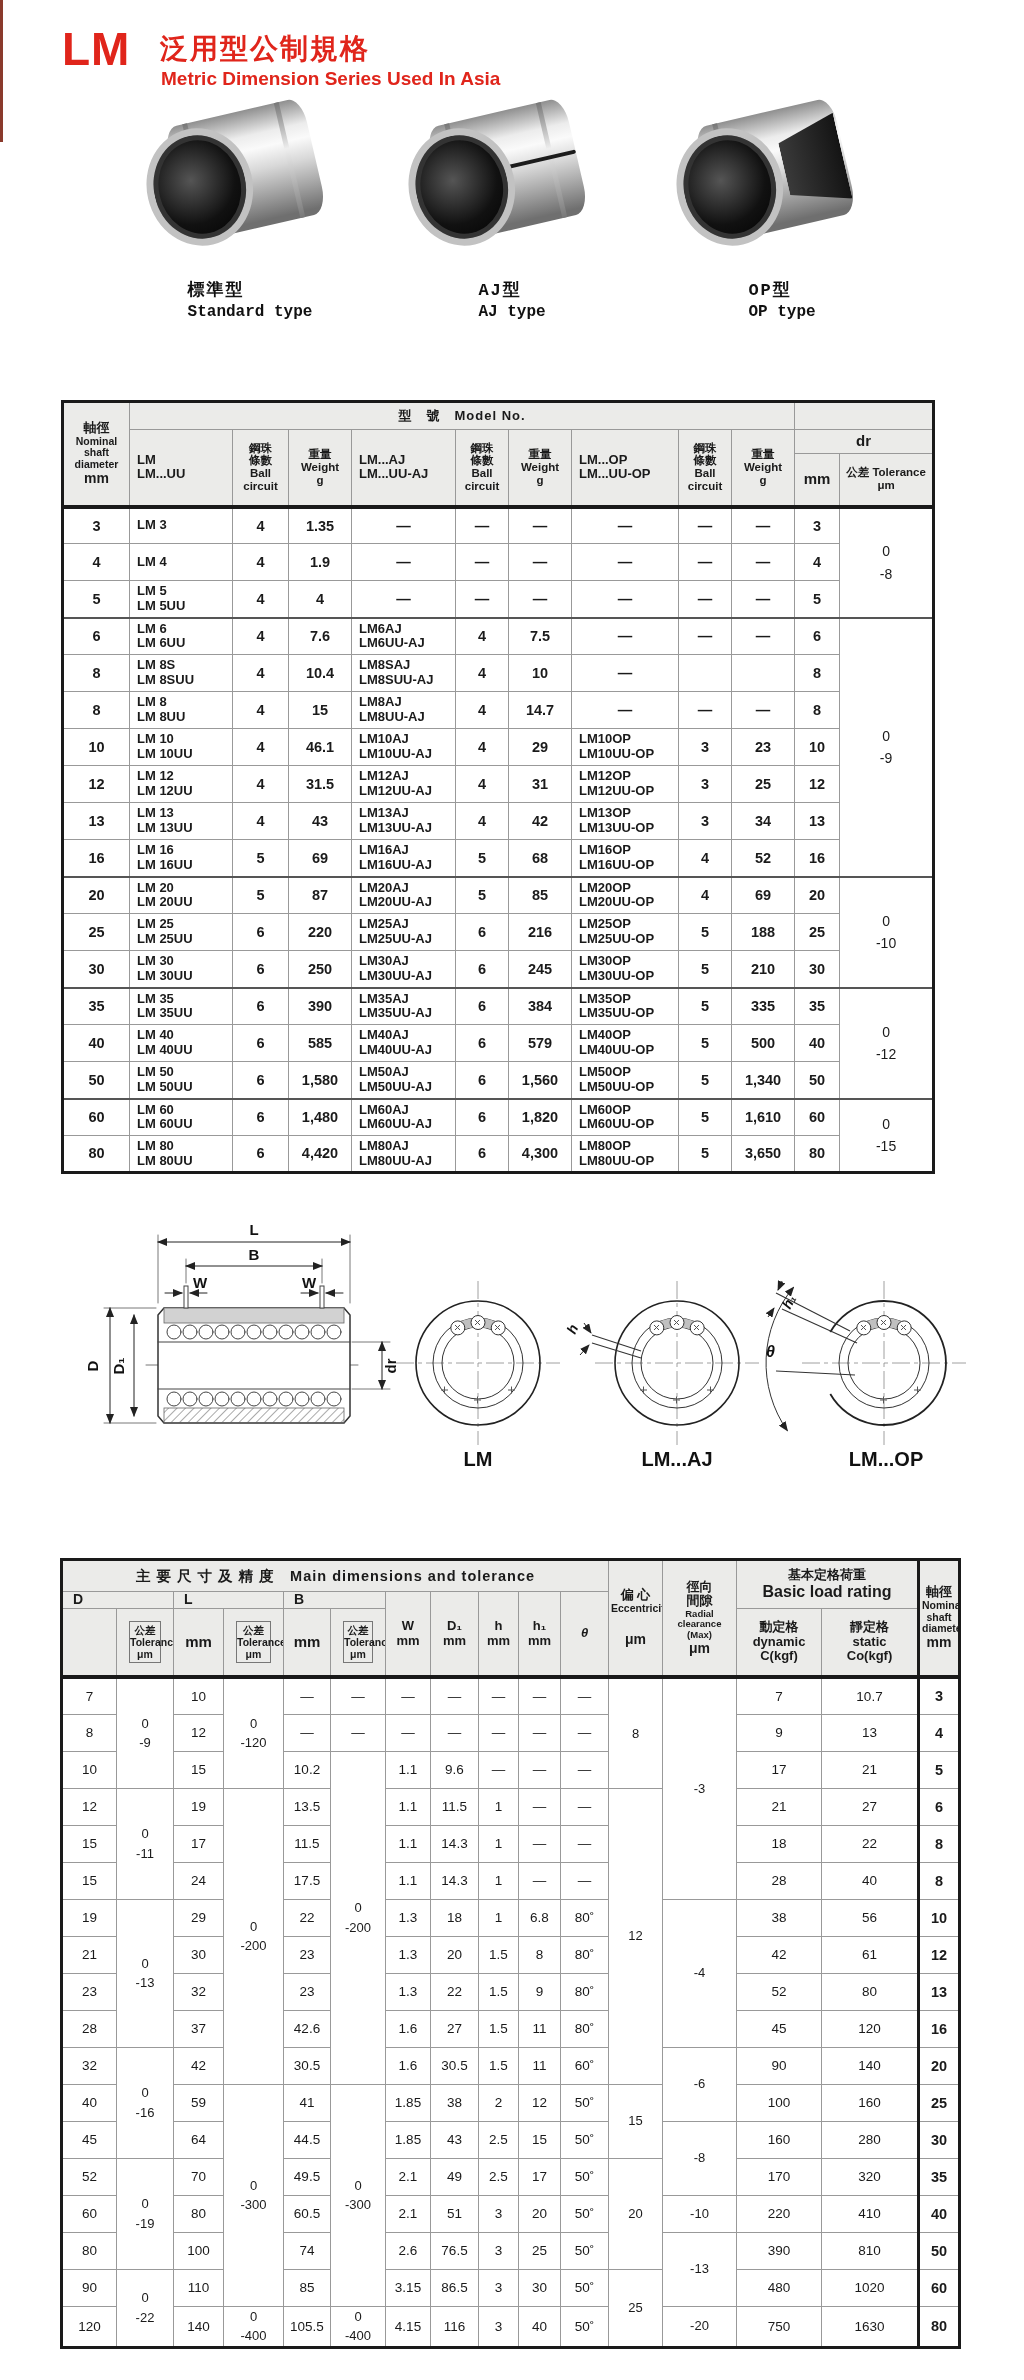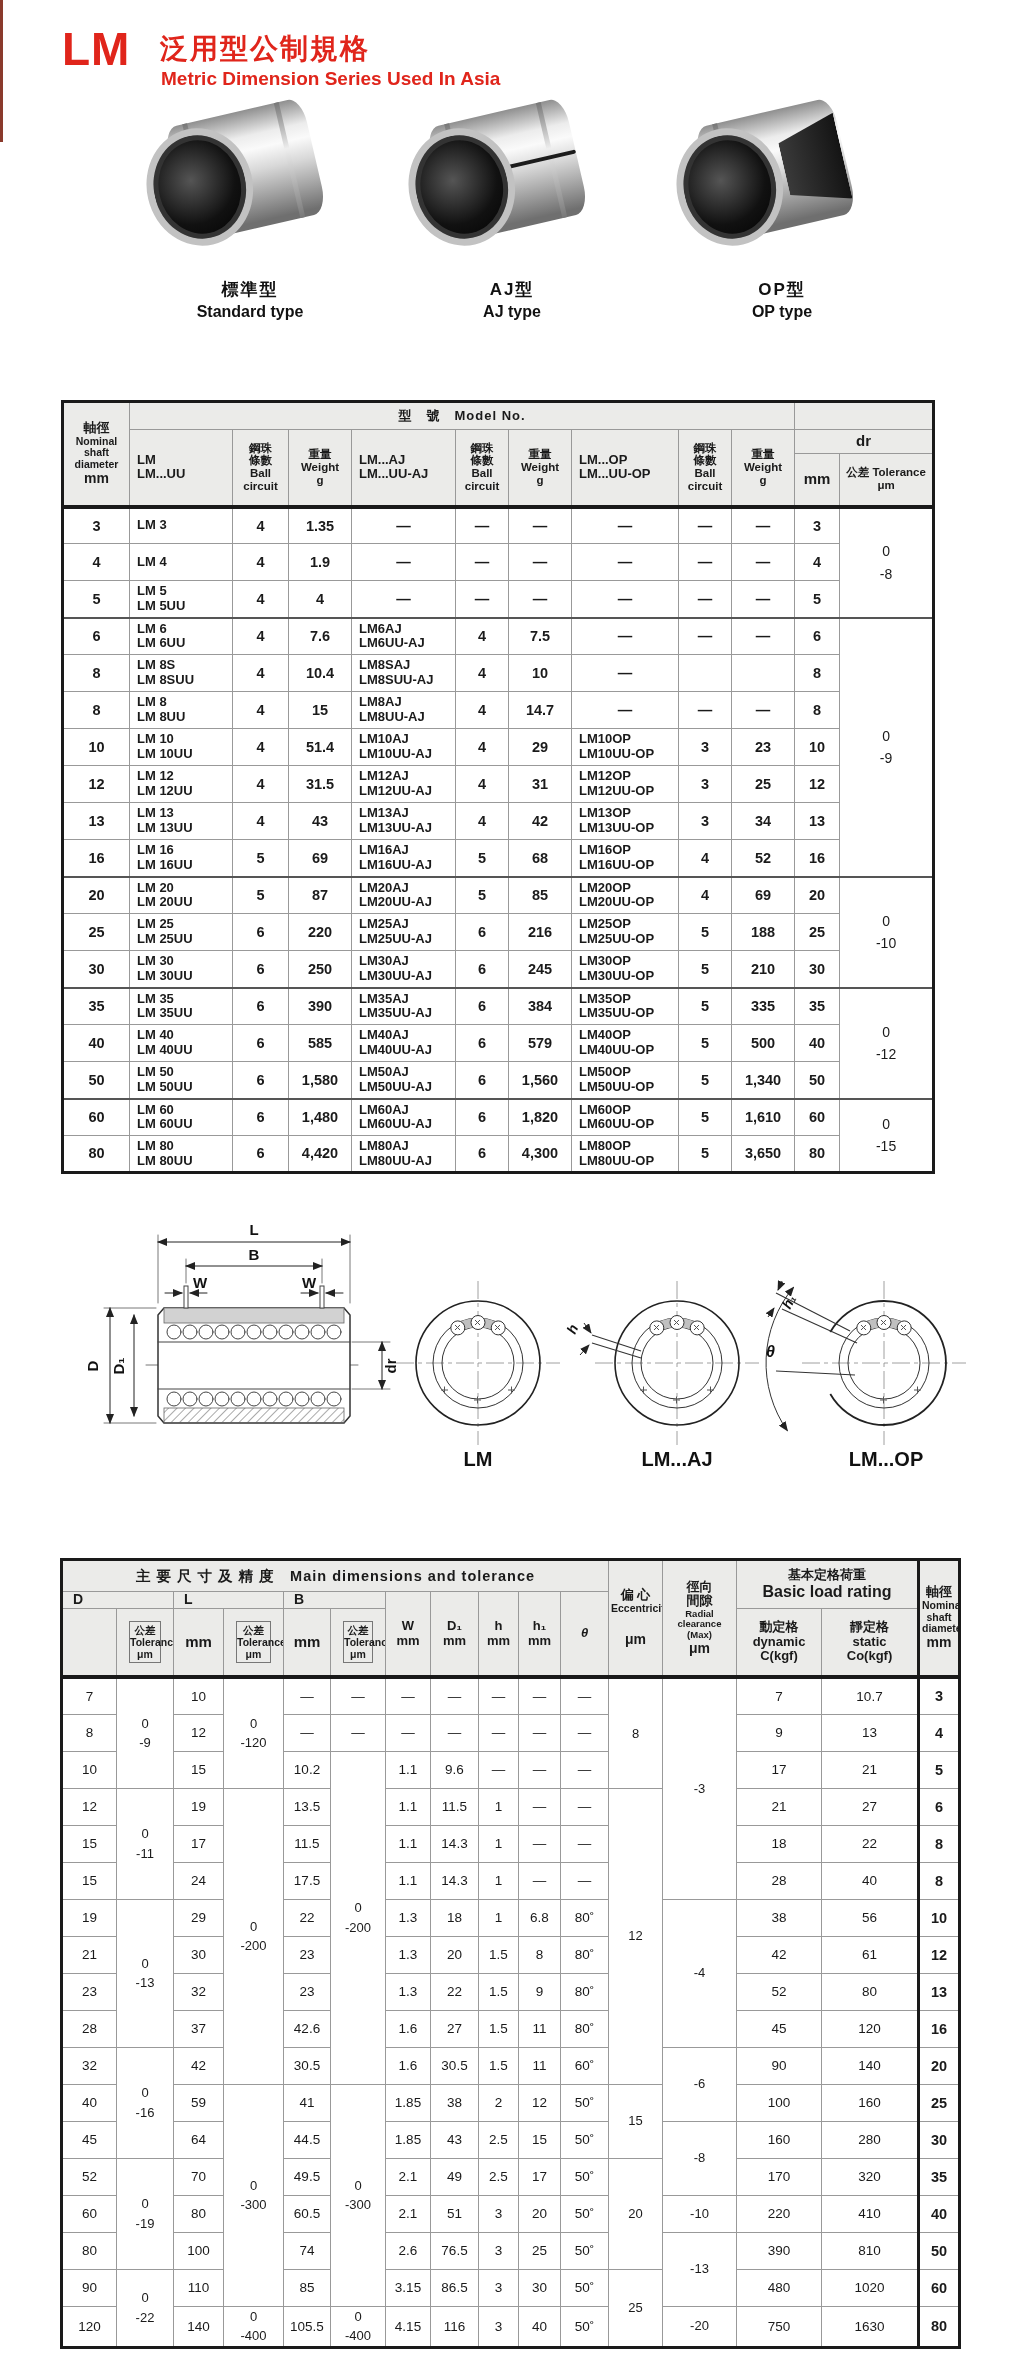--- a/index.html
+++ b/index.html
@@ -18,21 +18,21 @@
   .b-body{position:absolute;left:38px;top:16px;width:142px;height:118px;border-radius:14px/26px;
           background:linear-gradient(180deg,#8f8f8f,#ececec 22%,#fafafa 34%,#d8d8d8 52%,#a8a8a8 72%,#6f6f6f 95%);}
   .b-ring{position:absolute;top:16px;height:118px;width:5px;background:linear-gradient(180deg,#777,#eee 40%,#777);}
   .b-ring.l{left:58px}.b-ring.r{left:152px}
   .b-bore{position:absolute;left:8px;top:22px;width:92px;height:104px;border-radius:50%;
           background:radial-gradient(circle at 42% 42%,#555 0%,#111 55%,#000 100%);
           border:7px solid #c2c2c2;box-shadow:inset 0 0 0 5px #333;}
   .b-slit{position:absolute;left:100px;top:70px;width:80px;height:4px;background:#1c1c1c;border-radius:2px;}
   .b-cut{position:absolute;left:118px;top:32px;width:60px;height:88px;
          background:linear-gradient(90deg,#3a3a3a,#141414);clip-path:polygon(0 20%,100% 0,100% 100%,0 80%);}
-  .type-label{position:absolute;transform:translateX(-50%);text-align:center;font-weight:bold;color:#111;}
+  .type-label{position:absolute;transform:translateX(-50%);text-align:left;font-weight:bold;color:#111;font-family:Liberation Mono, monospace;}
   .type-label .zh{font-size:17px;letter-spacing:2px;}
   .type-label .en{font-size:16px;margin-top:2px;}
   
   table{border-collapse:collapse;table-layout:fixed;background:#fff;}
   th,td{border:1px solid #999;text-align:center;vertical-align:middle;padding:0 2px;line-height:1.12;white-space:pre-line;overflow:hidden;}
   thead th{background:#ebebe9;font-weight:bold;}
   .zh{font-size:13px;font-weight:bold;display:block;}
   .en{font-size:10.5px;font-weight:bold;display:block;}
   .unit{font-size:14px;font-weight:bold;display:block;}
   
@@ -260,21 +260,21 @@
           <td>—</td>
           <td>—</td>
           <td>—</td>
           <td>8</td>
         </tr>
         <tr>
           <td>10</td>
           <td class="m">LM  10
 LM  10UU</td>
           <td>4</td>
-          <td>51.4</td>
+          <td>46.1</td>
           <td class="m">LM10AJ
 LM10UU-AJ</td>
           <td>4</td>
           <td>29</td>
           <td class="m">LM10OP
 LM10UU-OP</td>
           <td>3</td>
           <td>23</td>
           <td>10</td>
         </tr>

